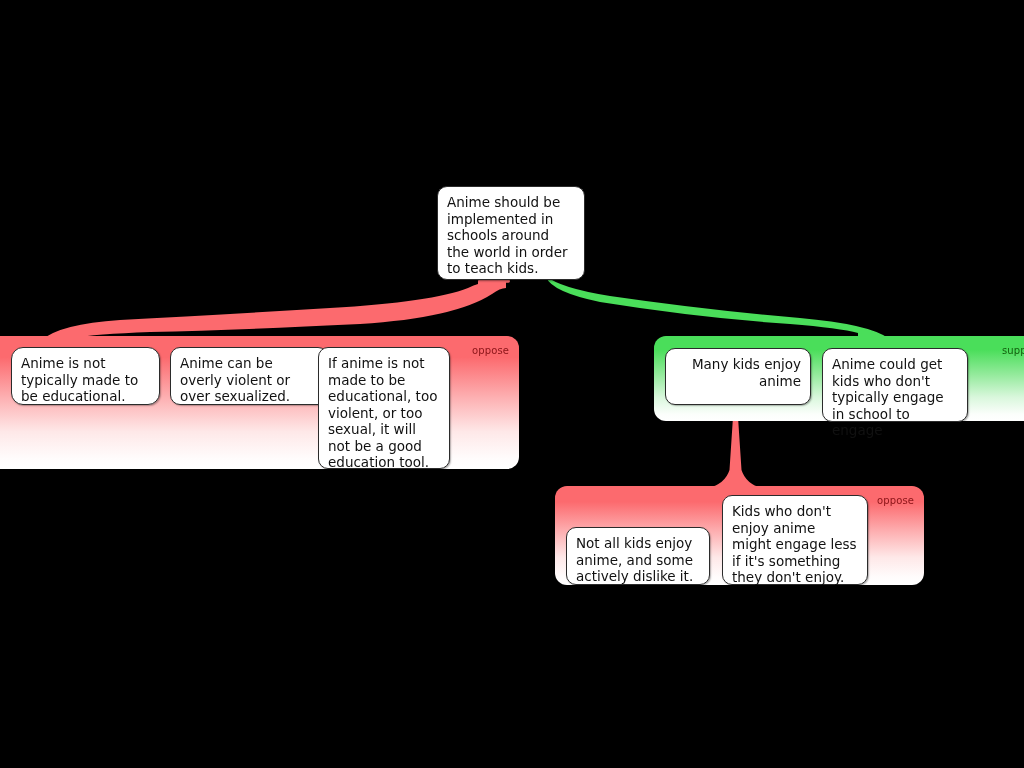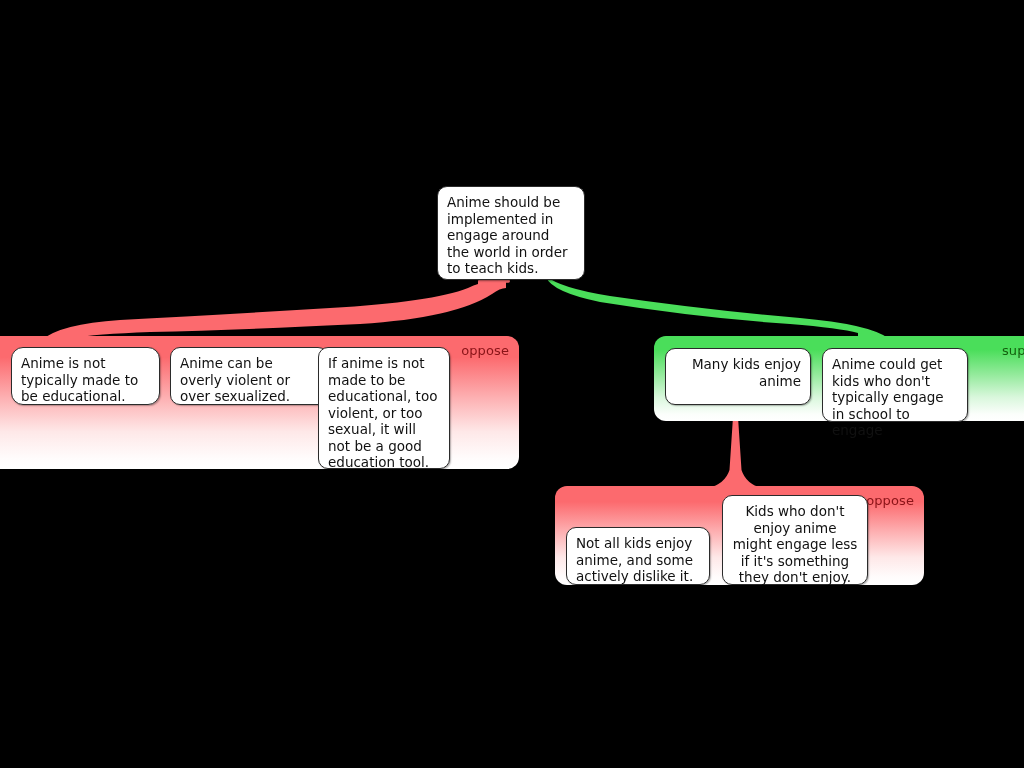--- a/index.html
+++ b/index.html
@@ -47,21 +47,21 @@
         #93ea9b 45%,
         #d9f7dc 72%,
         #fbfefb 92%,
         #ffffff 100%);
   }
   .group-rounded-l { border-top-left-radius: 12px; border-bottom-left-radius: 12px; }
   .group-rounded-r { border-top-right-radius: 12px; border-bottom-right-radius: 12px; }
 
   .group-label {
     position: absolute;
-    font-size: 13px;
+    font-size: 10px;
     line-height: 12px;
     letter-spacing: 0.1px;
     white-space: nowrap;
   }
   .label-oppose { color: #8a1418; }
   .label-support { color: #14600f; margin-left: 23px; }
 
   
   .node {
     position: absolute;
@@ -139,17 +139,17 @@
   <div class="group group-support group-rounded-l" style="left:654px; top:336px; width:384px; height:85px;">
     <span class="group-label label-support" style="left:325px; top:9px;">support</span>
   </div>
   <div class="node" style="left:665px; top:348px; width:146px; height:57px;text-align:right;">Many kids enjoy anime</div>
   <div class="node" style="left:822px; top:348px; width:146px; height:74px;">Anime could get kids who don't typically engage in school to engage</div>
 
   <div class="group group-oppose group-rounded-l group-rounded-r" style="left:555px; top:486px; width:369px; height:99px;">
     <span class="group-label label-oppose" style="right:10px; top:9px;">oppose</span>
   </div>
   <div class="node" style="left:566px; top:495px; width:144px; height:58px;margin-top:32px;">Not all kids enjoy anime, and some actively dislike it.</div>
-  <div class="node" style="left:722px; top:495px; width:146px; height:90px;text-align:center;">Kids who don't enjoy anime might engage less if it's something they don't enjoy.</div>
+  <div class="node" style="left:722px; top:495px; width:146px; height:90px;">Kids who don't enjoy anime might engage less if it's something they don't enjoy.</div>
 
-  <div class="node node-root" style="left:437px; top:186px; width:148px; height:94px;">Anime should be implemented in engage around the world in order to teach kids.</div>
+  <div class="node node-root" style="left:437px; top:186px; width:148px; height:94px;">Anime should be implemented in schools around the world in order to teach kids.</div>
 
 </div>
 
 </body></html>

